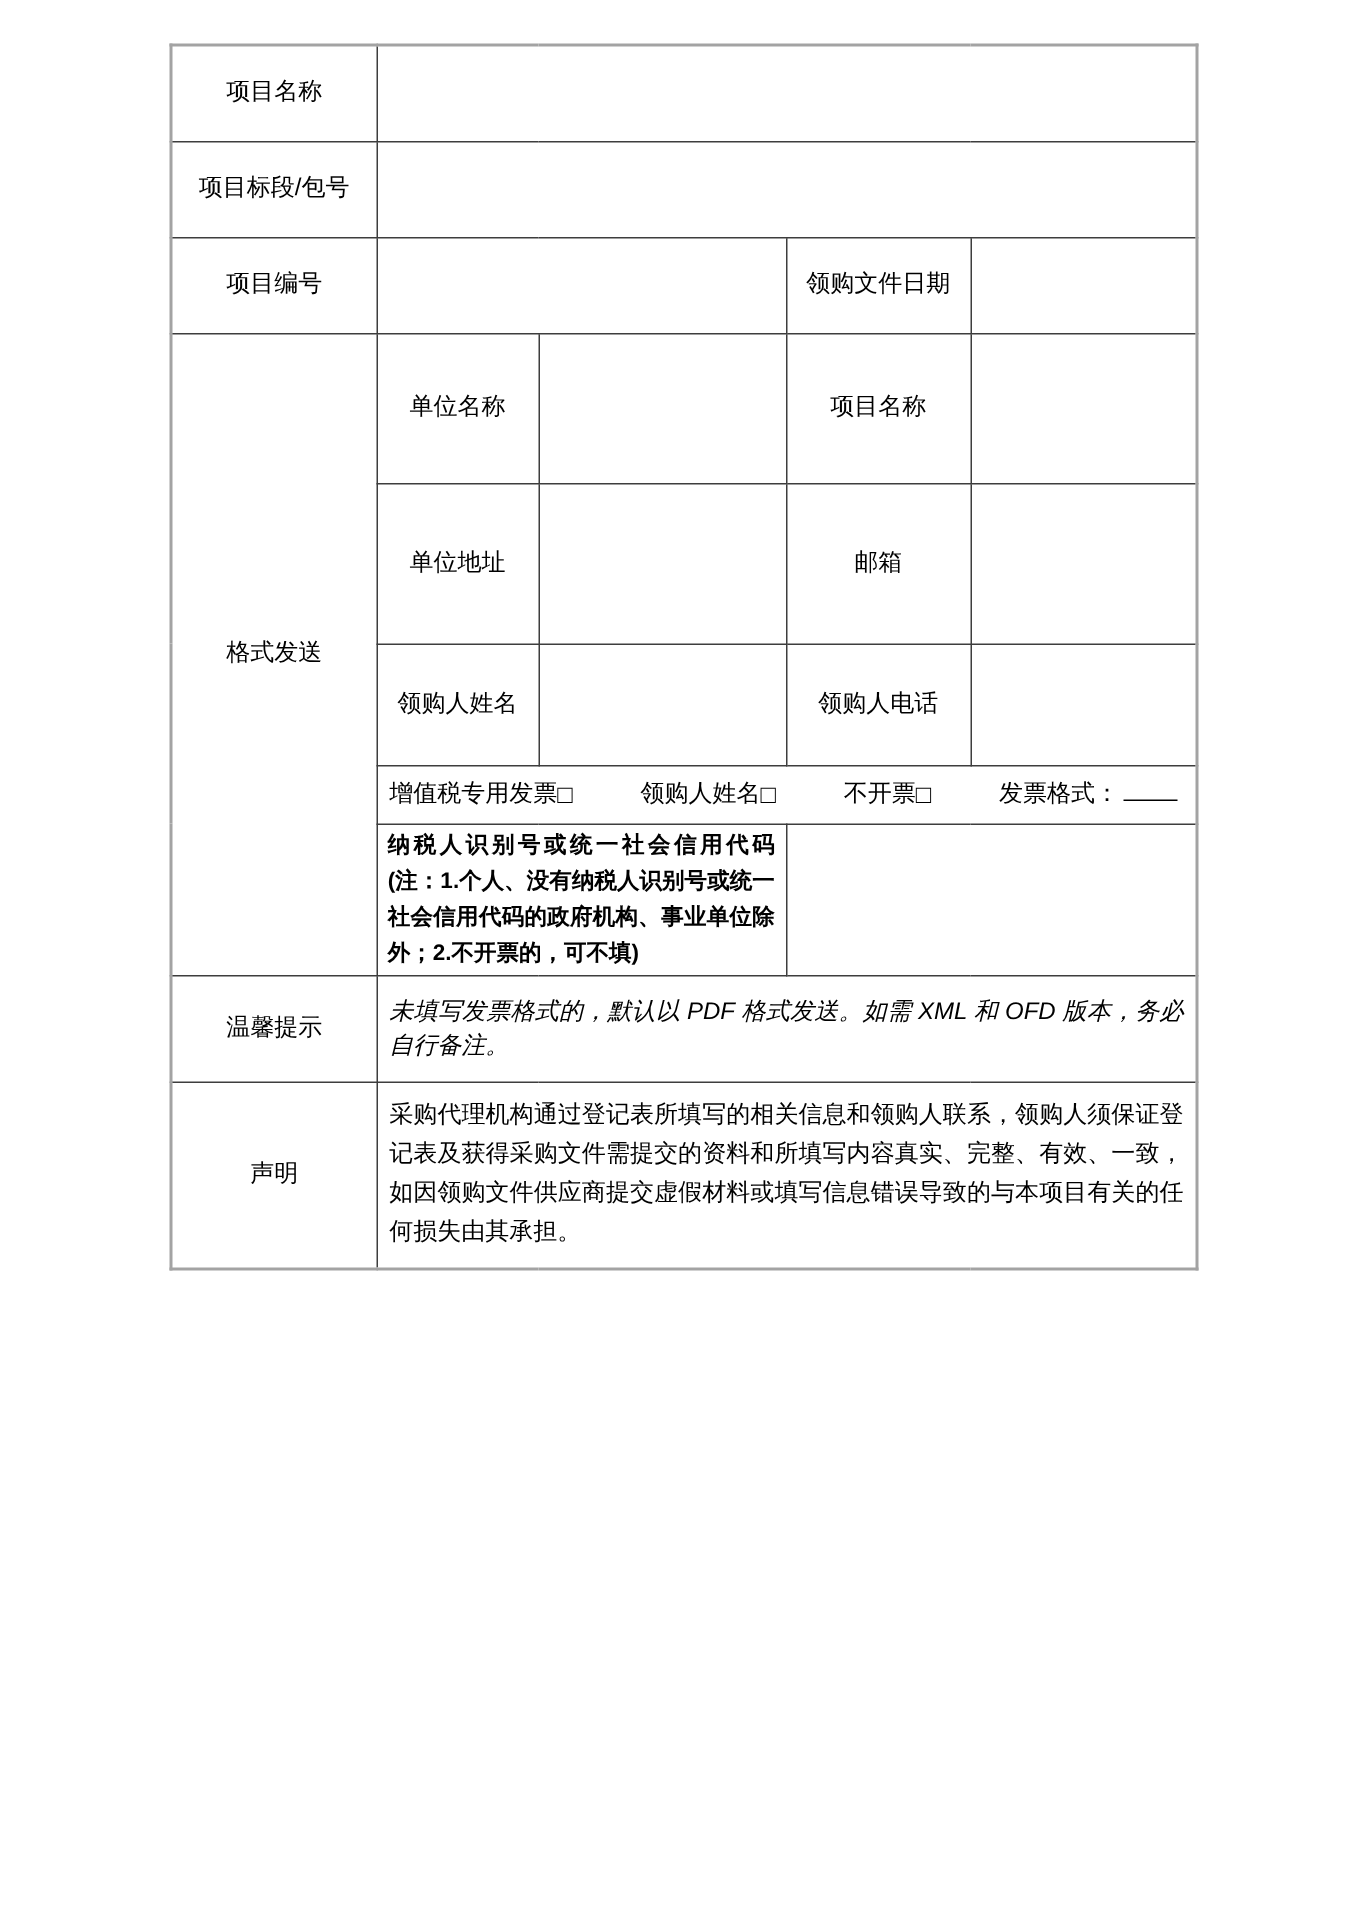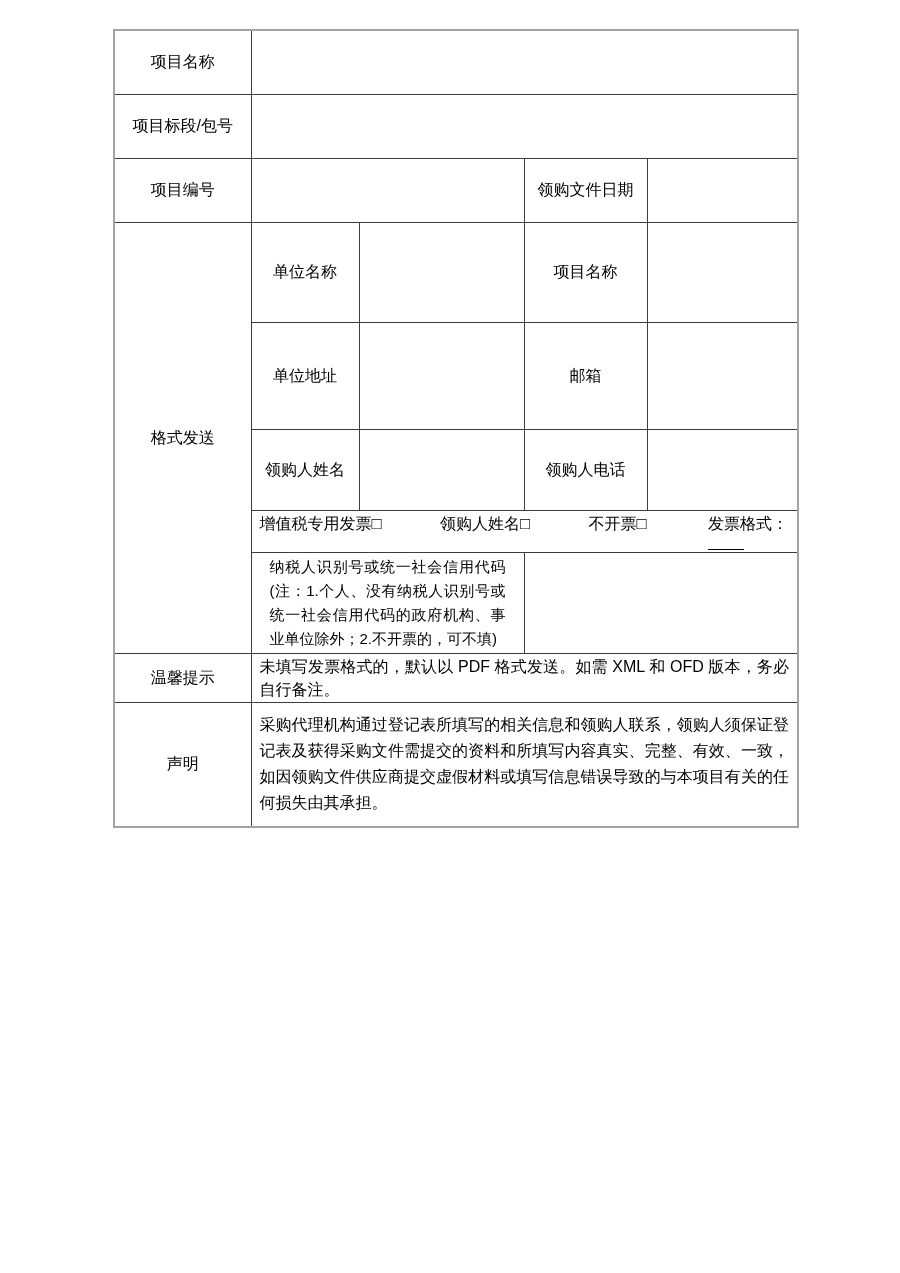--- a/index.html
+++ b/index.html
@@ -61,41 +61,43 @@
 
   .invoice-line {
     display: flex;
     align-items: flex-start;
     justify-content: space-between;
     white-space: nowrap;
     padding: 0 8px 0 4px;
   }
   .invoice-option { display: inline-flex; align-items: center; }
   .checkbox-glyph { font-size: 17px; line-height: 17px; }
-  .format-group { display: inline-flex; align-items: baseline; flex-direction: column; }
+  .format-group { display: inline-flex; align-items: baseline; }
   .blank-underline {
     display: inline-block;
     width: 36px;
     height: 15px;
     border-bottom: 1.5px solid #000000;
     margin-left: 3px;
   }
   td.note-cell {
     text-align: left;
     text-align: justify;
     font-size: 15px;
     line-height: 24px;
-    padding: 2px 18px;
+    padding: 2px 7px;
+    font-weight: bold;
   }
   td.tips-cell {
     text-align: left;
     text-align: justify;
     font-size: 16px;
     line-height: 23px;
-    padding: 1px 8px;
+    padding: 12px 8px;
+    font-style: italic;
   }
   td.decl-cell {
     text-align: left;
     text-align: justify;
     font-size: 16px;
     line-height: 26px;
     padding: 6px 8px;
     margin-top: 12px;
   }
   .footer-line {

